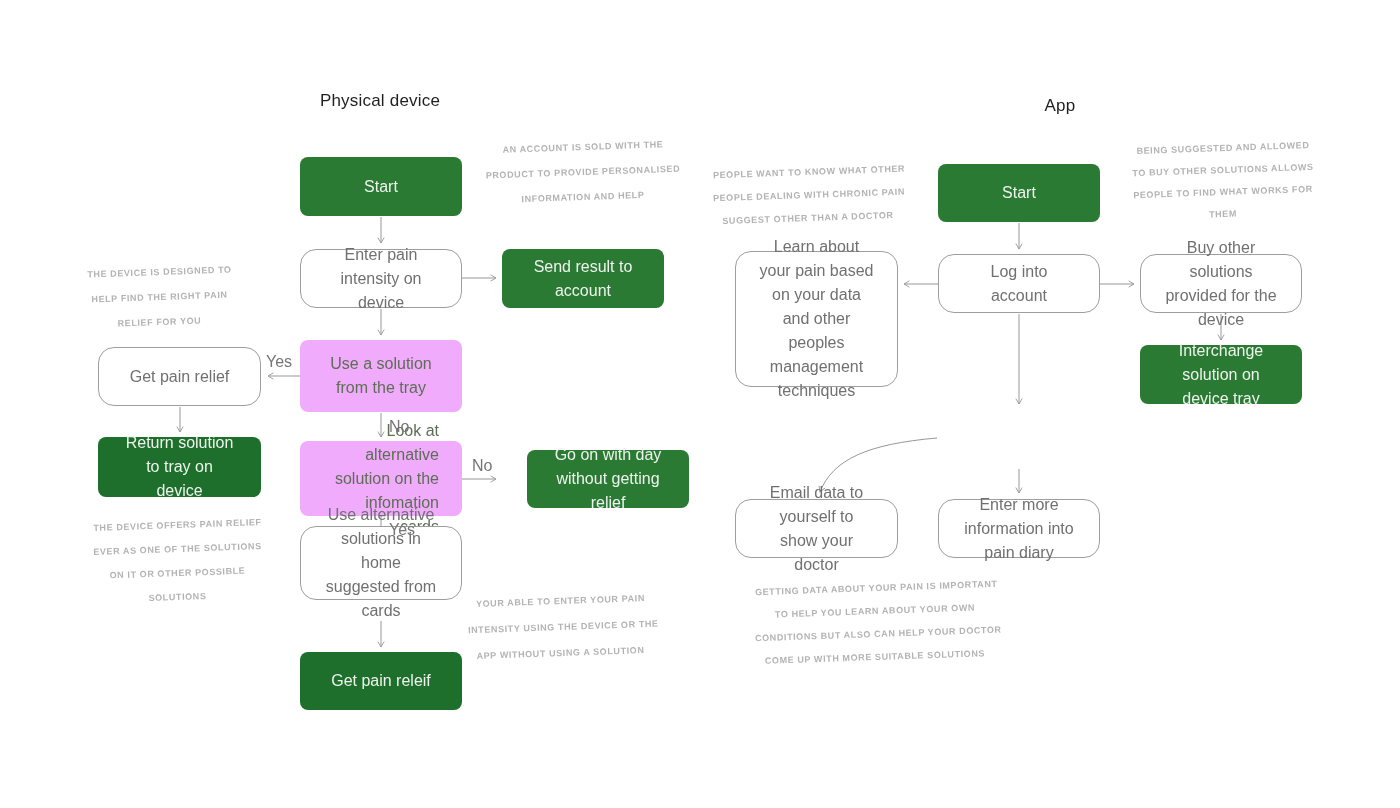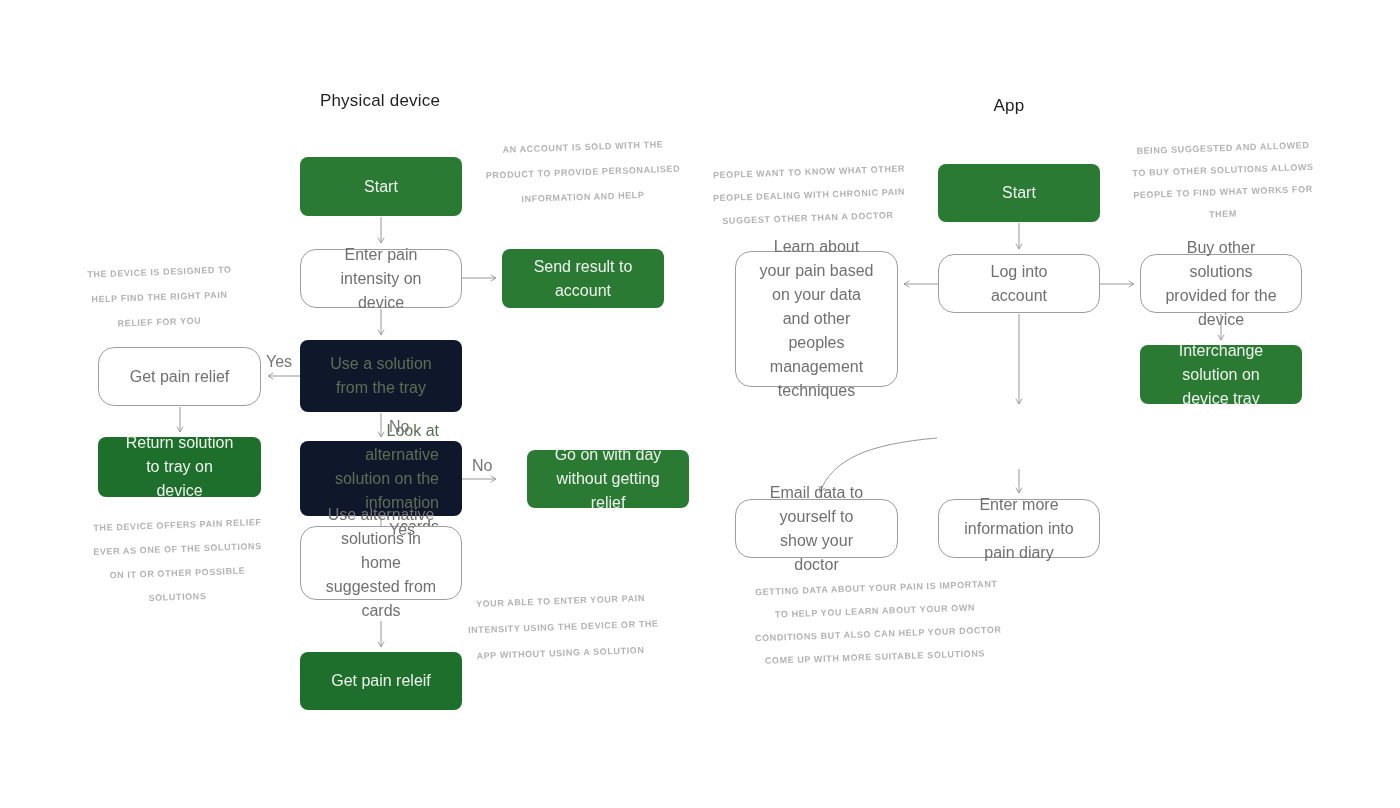--- a/index.html
+++ b/index.html
@@ -44,21 +44,21 @@
     background: #2b7a33;
     border-radius: 8px;
     color: #eef3ee;
   }
   .node.darkgreen {
     background: #1e6f2b;
     border-radius: 8px;
     color: #eef3ee;
   }
   .node.lightgreen {
-    background: #0f172a;
+    background: #f0abfc;
     border-radius: 8px;
     color: #5d6e55;
   }
 
   .edge-label {
     position: absolute;
     font-size: 16px;
     color: #757575;
   }
 
@@ -101,21 +101,21 @@
       <path d="M938,284 H904" marker-end="url(#arrow)"></path>
       <path d="M1100,284 H1134" marker-end="url(#arrow)"></path>
       <path d="M1221,314 V340" marker-end="url(#arrow)"></path>
       <path d="M1019,314 V404" marker-end="url(#arrow)"></path>
       <path d="M1019,469 V493" marker-end="url(#arrow)"></path>
       <path d="M937,438 C868,444 833,459 820,492" marker-end="url(#arrow)"></path>
     </g>
   </svg>
 
   <div class="section-title" style="left:285px; top:91px; width:190px;">Physical device</div>
-  <div class="section-title" style="left:959px; top:96px; width:100px;">App</div>
+  <div class="section-title" style="left:1010px; top:96px; width:100px;">App</div>
 
   <div class="node green" style="left:300px; top:157px; width:162px; height:59px;">
     <span>Start</span>
   </div>
   <div class="node white" style="left:300px; top:249px; width:162px; height:59px;">
     <span>Enter pain intensity on device</span>
   </div>
   <div class="node green" style="left:502px; top:249px; width:162px; height:59px;">
     <span>Send result to account</span>
   </div>

